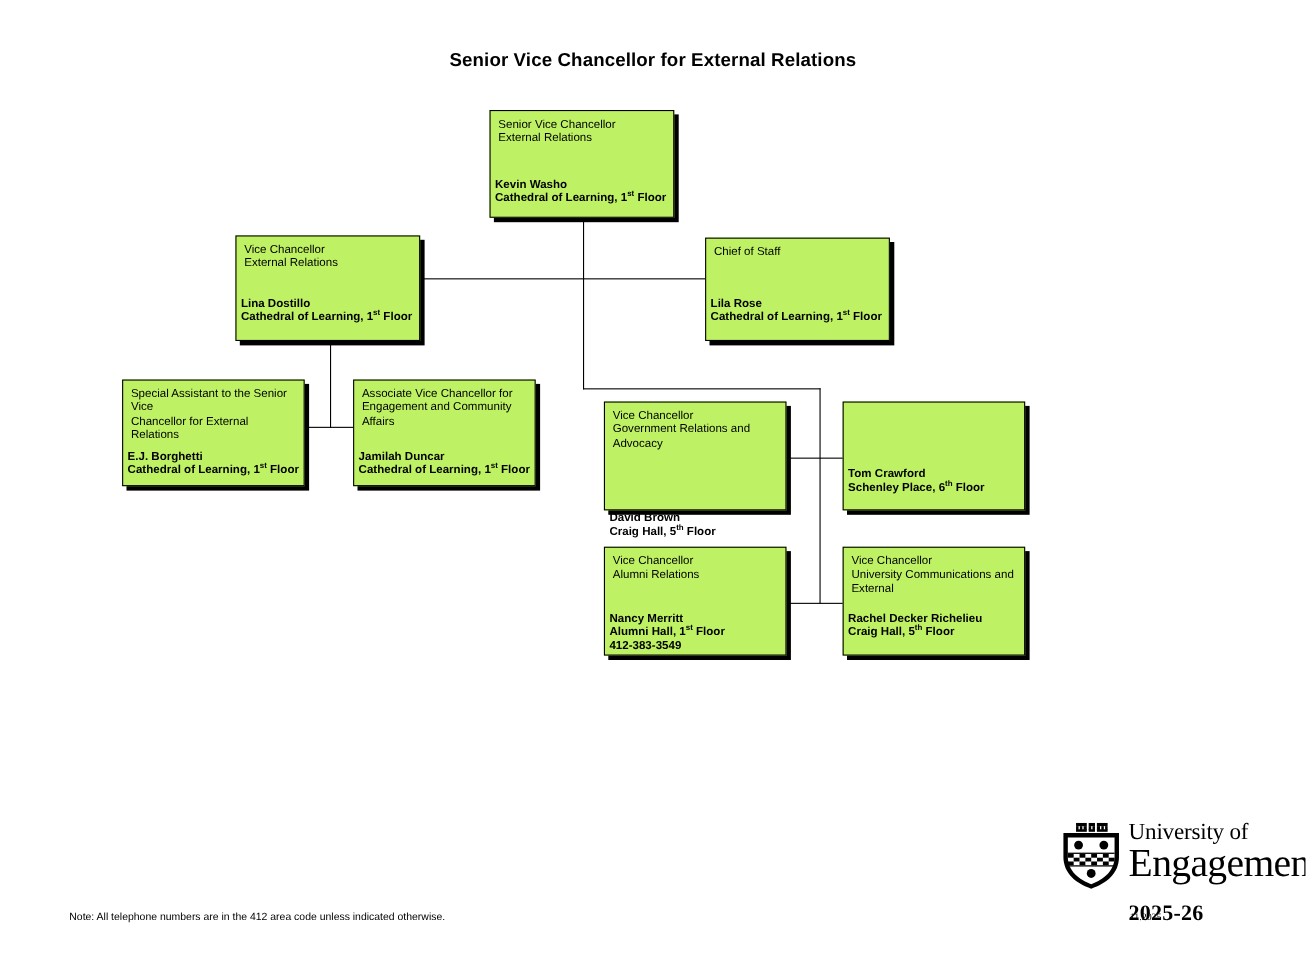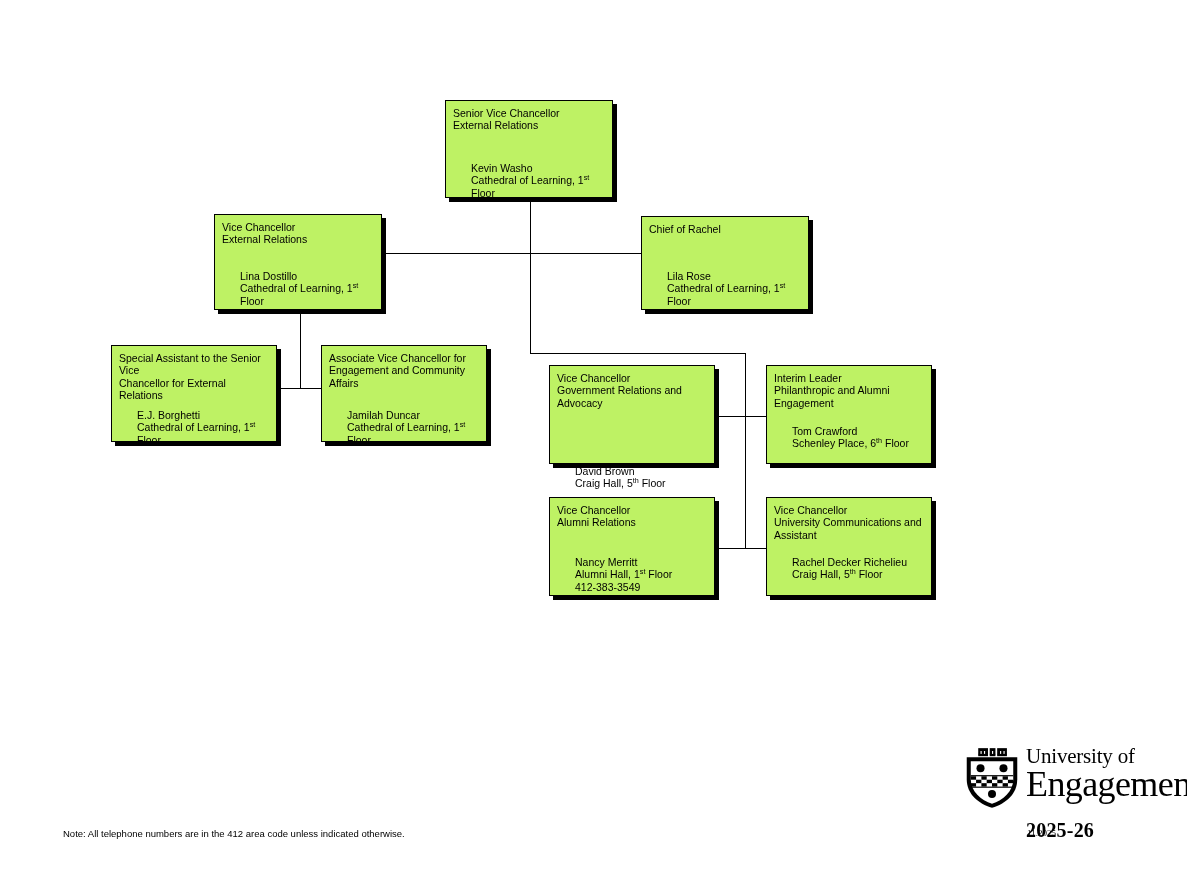--- a/index.html
+++ b/index.html
@@ -34,21 +34,21 @@
     box-sizing: border-box;
     background: #bef264;
     border: 1px solid #000000;
     box-shadow: 4px 4px 0 0 #000000;
     padding: 6px 7px 5px 7px;
     font-size: 10.5px;
     line-height: 12.4px;
     z-index: 5;
   }
   .node .title-block { white-space: normal; }
-  .node .person-block { position: absolute; left: 25px; }
+  .node .person-block { position: absolute; left: 4px; font-weight: bold; }
   .node .line { display: block; }
   sup {
     font-size: 7.2px;
     vertical-align: super;
     line-height: 0;
   }
   
   .conn {
     position: absolute;
     background: #000000;
@@ -108,20 +108,21 @@
     margin-top: 20px;
     letter-spacing: 0.2px;
     font-weight: bold;
   }
 </style>
 </head>
 <body>
 
 <div id="page">
 
+  <div class="chart-title">Senior Vice Chancellor for External Relations</div>
 
   <div class="conn v" style="left:530px; top:198px; height:156px;"></div>
 
   <div class="conn h" style="left:383px; top:253px; width:258px;"></div>
 
   <div class="conn h" style="left:530px; top:353px; width:216px;"></div>
 
   <div class="conn v" style="left:745px; top:353px; height:196px;"></div>
 
   <div class="conn h" style="left:716px; top:416px; width:52px;"></div>
@@ -148,21 +149,21 @@
       <span class="line">External Relations</span>
     </div>
     <div class="person-block" style="top:55px;">
       <span class="line">Lina Dostillo</span>
       <span class="line"><span>Cathedral of Learning, 1</span><sup>st</sup><span> Floor</span></span>
     </div>
   </div>
 
   <div class="node" style="left:641px; top:216px; width:168px; height:94px;">
     <div class="title-block">
-      <span class="line">Chief of Rachel</span>
+      <span class="line">Chief of Staff</span>
     </div>
     <div class="person-block" style="top:53px;">
       <span class="line">Lila Rose</span>
       <span class="line"><span>Cathedral of Learning, 1</span><sup>st</sup><span> Floor</span></span>
     </div>
   </div>
 
   <div class="node" style="left:111px; top:345px; width:166px; height:97px;">
     <div class="title-block">
       <span class="line">Special Assistant to the Senior Vice</span>
@@ -190,24 +191,20 @@
       <span class="line">Vice Chancellor</span>
       <span class="line">Government Relations and Advocacy</span>
     </div>
     <div class="person-block" style="top:59px;margin-top:40px;">
       <span class="line">David Brown</span>
       <span class="line"><span>Craig Hall, 5</span><sup>th</sup><span> Floor</span></span>
     </div>
   </div>
 
   <div class="node" style="left:766px; top:365px; width:166px; height:99px;">
-    <div class="title-block">
-      <span class="line">Interim Leader</span>
-      <span class="line">Philanthropic and Alumni Engagement</span>
-    </div>
     <div class="person-block" style="top:59px;">
       <span class="line">Tom Crawford</span>
       <span class="line"><span>Schenley Place, 6</span><sup>th</sup><span> Floor</span></span>
     </div>
   </div>
 
   <div class="node" style="left:549px; top:497px; width:166px; height:99px;">
     <div class="title-block">
       <span class="line">Vice Chancellor</span>
       <span class="line">Alumni Relations</span>
@@ -216,21 +213,21 @@
       <span class="line">Nancy Merritt</span>
       <span class="line"><span>Alumni Hall, 1</span><sup>st</sup><span> Floor</span></span>
       <span class="line">412-383-3549</span>
     </div>
   </div>
 
   <div class="node" style="left:766px; top:497px; width:166px; height:99px;">
     <div class="title-block">
       <span class="line">Vice Chancellor</span>
       <span class="line">University Communications and</span>
-      <span class="line">Assistant</span>
+      <span class="line">External</span>
     </div>
     <div class="person-block" style="top:58px;">
       <span class="line">Rachel Decker Richelieu</span>
       <span class="line"><span>Craig Hall, 5</span><sup>th</sup><span> Floor</span></span>
     </div>
   </div>
 
   <div class="footer-note">Note: All telephone numbers are in the 412 area code unless indicated otherwise.</div>
   <div class="footer-date">11.2025</div>
 

